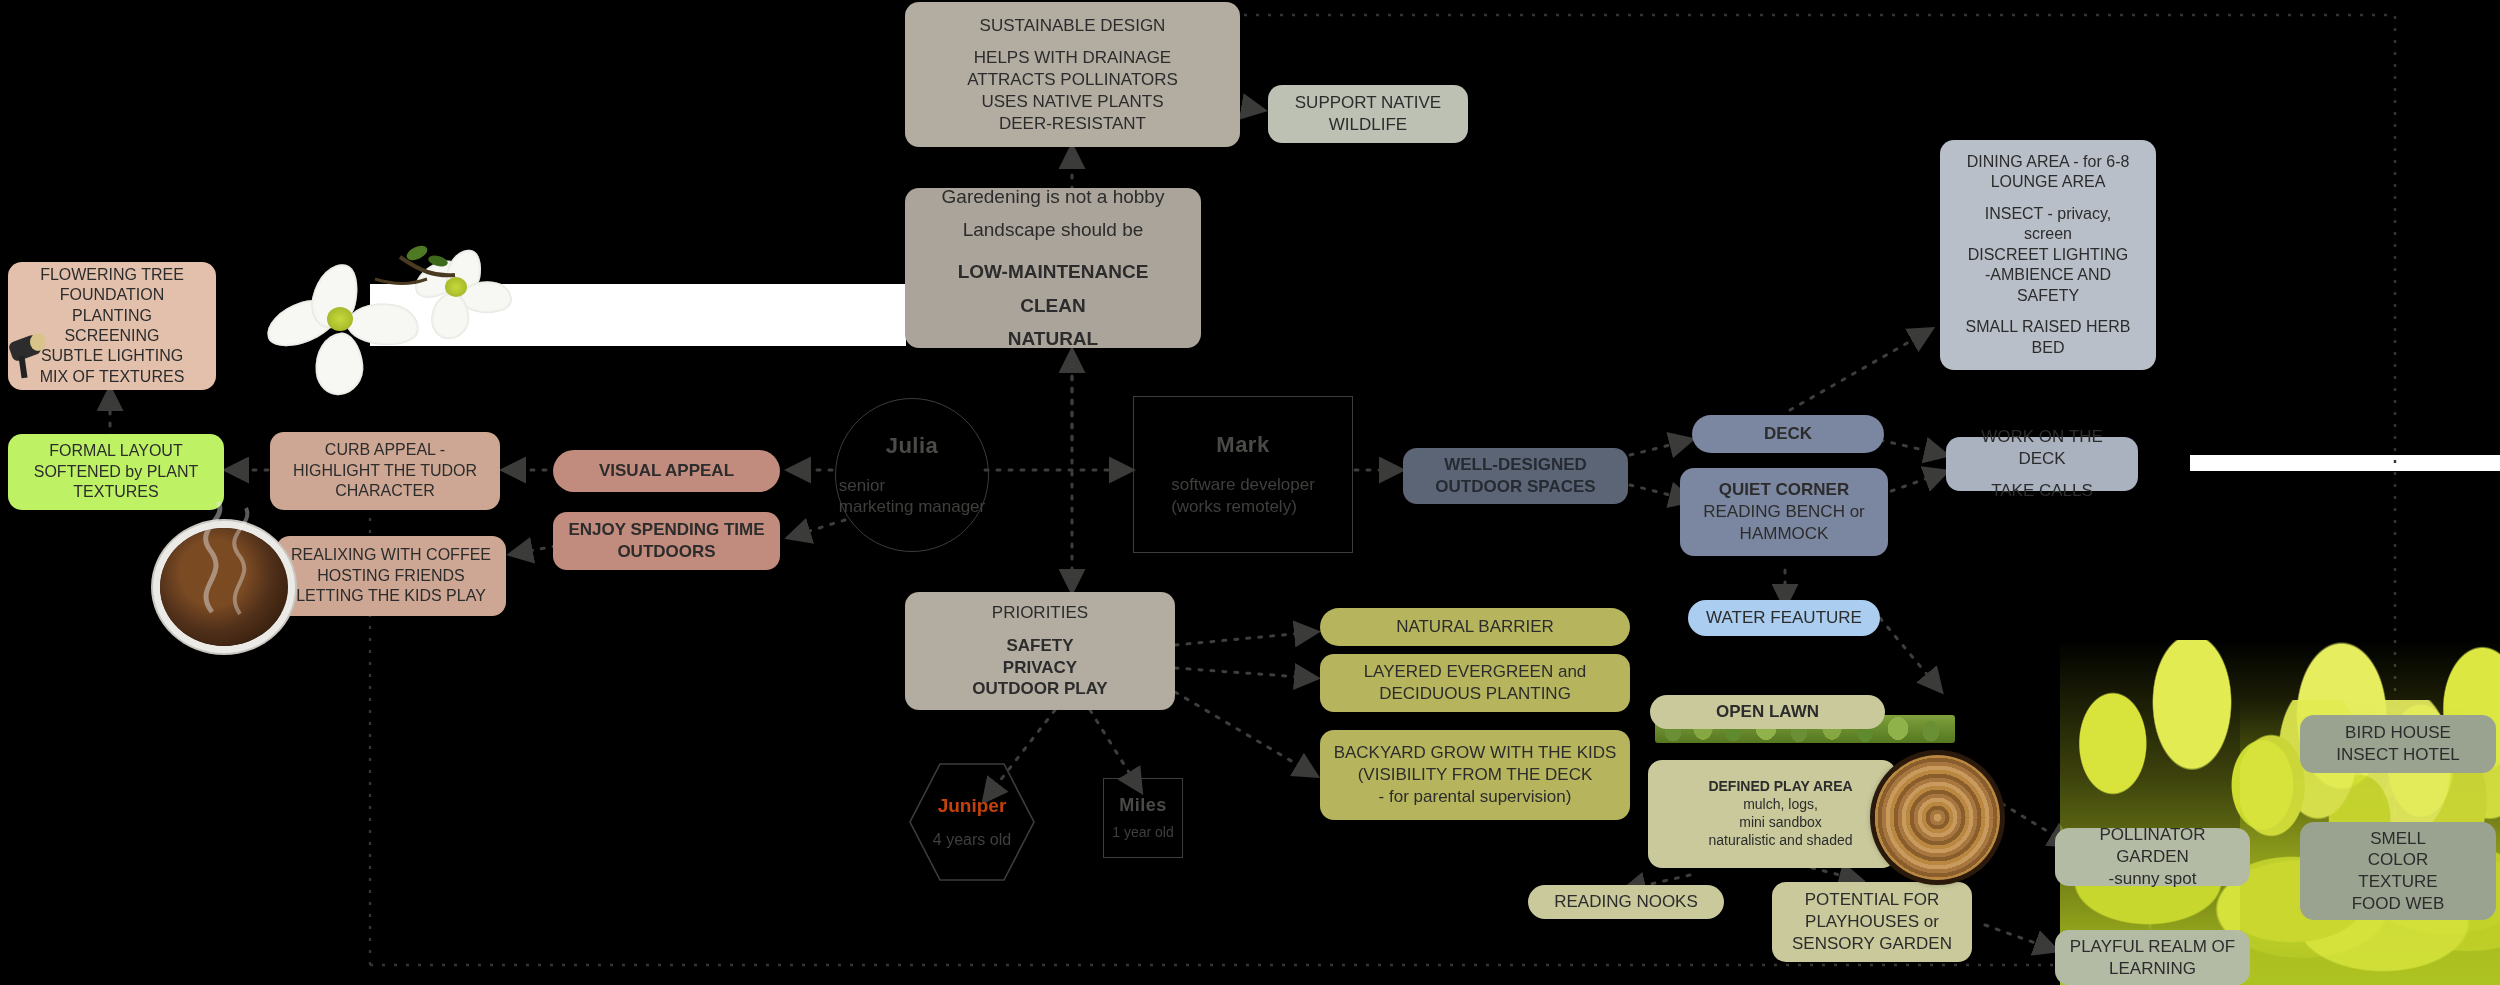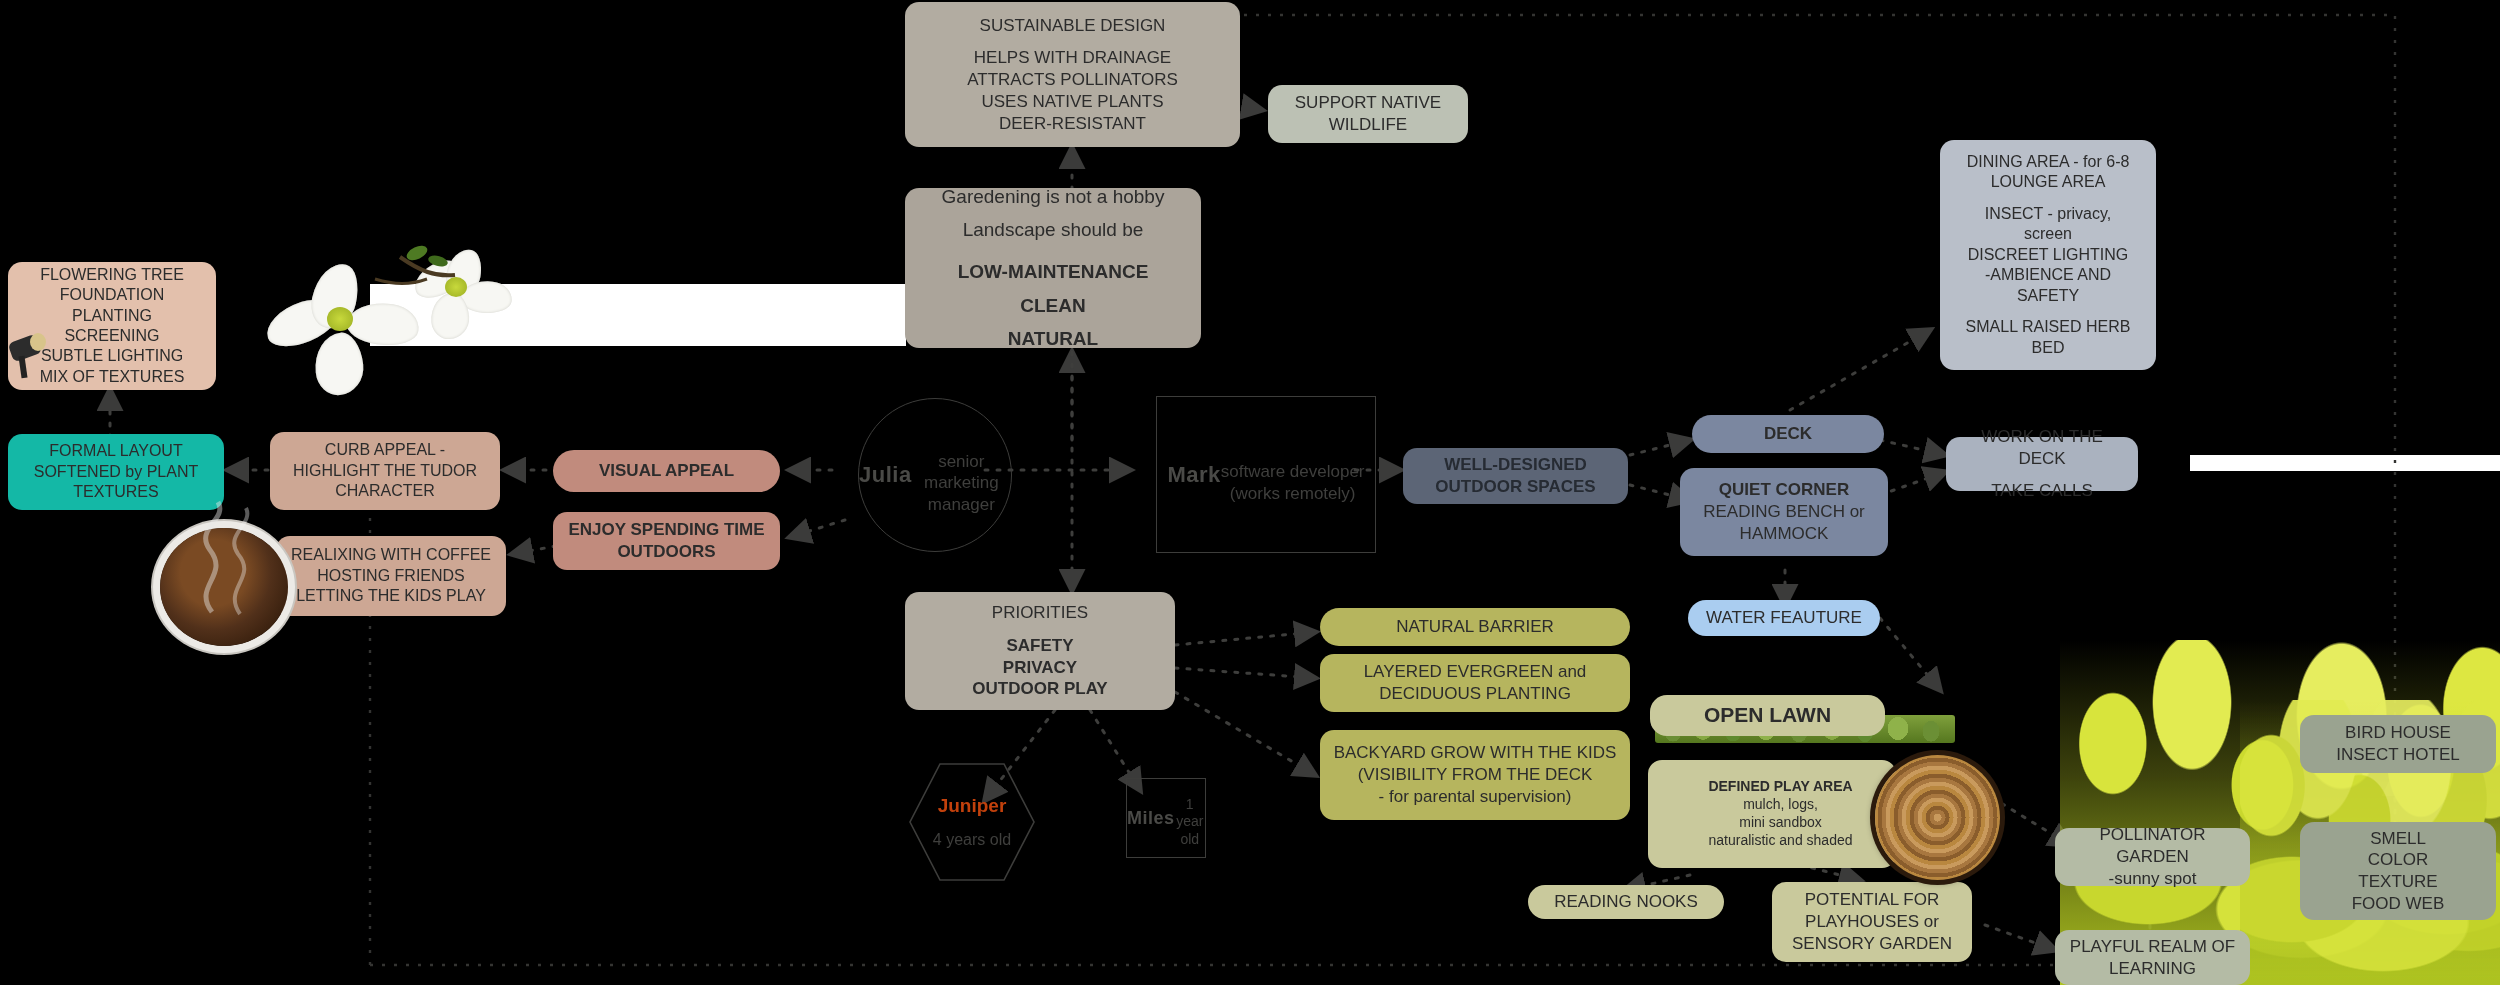--- a/index.html
+++ b/index.html
@@ -14,23 +14,23 @@
     position:absolute;z-index:5;box-sizing:border-box;
     display:flex;flex-direction:column;align-items:center;justify-content:center;
     border-radius:14px;text-align:center;line-height:1.28;
     padding:7px 12px;color:#2c2c2c;
   }
   .node .ttl{font-weight:bold;}
   .node .gap{height:11px;}
   .plain{font-weight:normal;}
   
   .persona{
-    position:absolute;z-index:4;display:flex;
-    align-items:center;justify-content:center;text-align:center;
-    color:#3a3a38;border:1.6px solid #3d3d3b;background:transparent;margin-left:23px;
+    position:absolute;z-index:4;display:flex;flex-direction:column;
+    align-items:center;justify-content:center;
+    color:#3a3a38;border:1.6px solid #3d3d3b;background:transparent;
   }
   .persona .pname{font-weight:bold;font-size:22px;color:#4a4a47;letter-spacing:.5px;}
   .persona .prole{font-size:17px;color:#3f3f3d;margin-top:16px;line-height:1.25;}
   .persona.circle{border-radius:50%;}
   .persona.rect{border-radius:0;}
   .persona.square{border-radius:0;}
   .hexwrap{position:absolute;z-index:4;}
   .hexwrap .hextxt{
     position:absolute;inset:0;display:flex;flex-direction:column;
     align-items:center;justify-content:center;text-align:center;color:#484845;
@@ -232,21 +232,21 @@
   </div>
 
   <div class="node" style="left:8px;top:262px;width:208px;height:128px;background:#e3c0ac;font-size:16px;">
     <div class="plain">FLOWERING TREE</div>
     <div class="plain">FOUNDATION PLANTING</div>
     <div class="plain">SCREENING</div>
     <div class="plain">SUBTLE LIGHTING</div>
     <div class="plain">MIX OF TEXTURES</div>
   </div>
 
-  <div class="node" style="left:8px;top:434px;width:216px;height:76px;background:#14b8a6;font-size:16px;">
+  <div class="node" style="left:8px;top:434px;width:216px;height:76px;background:#bef264;font-size:16px;">
     <div class="plain">FORMAL LAYOUT</div>
     <div class="plain">SOFTENED by PLANT</div>
     <div class="plain">TEXTURES</div>
   </div>
 
   <div class="node" style="left:270px;top:432px;width:230px;height:78px;background:#cda794;font-size:16px;">
     <div class="plain">CURB APPEAL -</div>
     <div class="plain">HIGHLIGHT THE TUDOR</div>
     <div class="plain">CHARACTER</div>
   </div>
@@ -349,21 +349,21 @@
     <div class="plain">LOUNGE AREA</div>
     <div class="gap"></div>
     <div class="plain">INSECT - privacy,</div>
     <div class="plain">screen</div>
     <div class="plain">DISCREET LIGHTING</div>
     <div class="plain">-AMBIENCE AND SAFETY</div>
     <div class="gap"></div>
     <div class="plain">SMALL RAISED HERB BED</div>
   </div>
 
-  <div class="node" style="left:1650px;top:695px;width:235px;height:41px;background:#c9c99c;font-size:21px;border-radius:17px;z-index:5;justify-content:flex-end;">
+  <div class="node" style="left:1650px;top:695px;width:235px;height:34px;background:#c9c99c;font-size:17px;border-radius:17px;z-index:5;">
     <div class="ttl">OPEN LAWN</div>
   </div>
 
   <div class="node" style="left:1648px;top:760px;width:248px;height:108px;background:#c9c99c;font-size:14px;z-index:5;padding-left:29px;">
     <div class="ttl">DEFINED PLAY AREA</div>
     <div class="plain">mulch, logs,</div>
     <div class="plain">mini sandbox</div>
     <div class="plain">naturalistic and shaded</div>
   </div>
 

